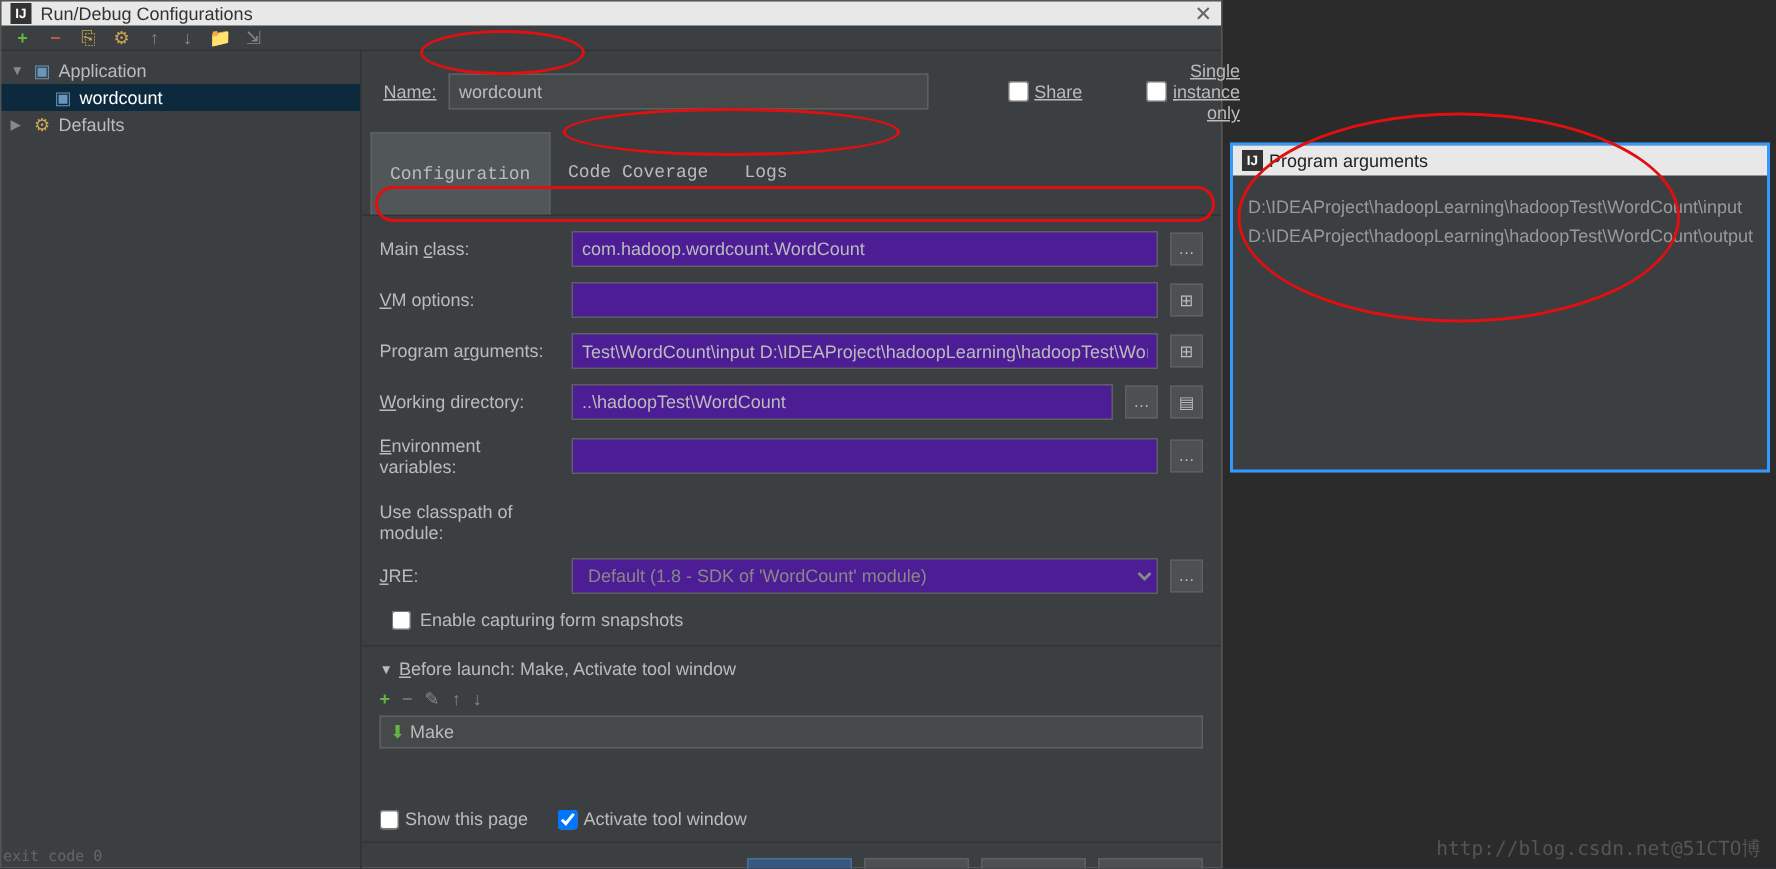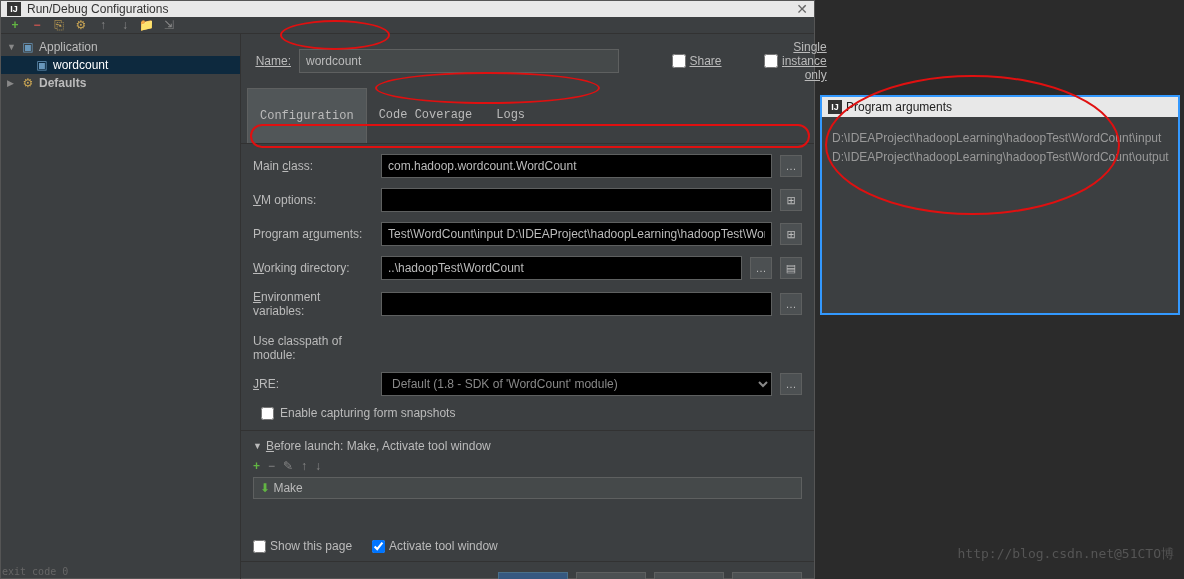--- a/index.html
+++ b/index.html
@@ -21,38 +21,38 @@
 .namerow label { width: 40px; text-align: right; text-decoration: underline; }
 .namerow input { flex: 0 0 320px; background: #45494a; border: 1px solid #5e6060; color: #bbb; padding: 3px 6px; height: 24px; }
 .namerow .chk { margin-left: auto; display: flex; align-items: center; gap: 4px; }
 .namerow .chk input { flex: none; width: 14px; height: 14px; }
 .tabs { display: flex; border-bottom: 1px solid #323232; padding-left: 6px; }
 .tab { padding: 20px 12px; color: #bbb; cursor: pointer; font-family: Liberation Mono, monospace; }
 .tab.active { background: #515658; border: 1px solid #5e6060; border-bottom: none; }
 .form { padding: 10px 12px; display: flex; flex-direction: column; gap: 10px; }
 .row { display: flex; align-items: center; gap: 8px; }
 .row label { width: 120px; }
-.row input[type=text], .row select { flex: 1; background: #000000; border: 1px solid #5e6060; color: #bbb; padding: 3px 6px; height: 24px; }
+.row input[type=text], .row select { flex: 1; background: #4c1d95; border: 1px solid #5e6060; color: #bbb; padding: 3px 6px; height: 24px; }
 .row .sq { width: 22px; height: 22px; background: #4c5052; border: 1px solid #5e6060; display: inline-flex; align-items: center; justify-content: center; cursor: pointer; color: #bbb; font-size: 11px; }
 .form .chkrow { display: flex; align-items: center; gap: 6px; padding-left: 8px; }
 .before { border-top: 1px solid #323232; padding: 8px 12px; }
 .before .hdr { display: flex; align-items: center; gap: 4px; margin-bottom: 6px; }
 .before .btnbar { display: flex; gap: 8px; margin-bottom: 4px; }
 .before .btnbar span { cursor: pointer; color: #888; }
 .before .makeitem { background: #45494a; border: 1px solid #5e6060; padding: 3px 6px; }
 .bottombar { margin-top: auto; border-top: 1px solid #323232; padding: 10px 12px; display: flex; align-items: center; gap: 16px; }
 .buttons { margin-left: auto; display: flex; gap: 8px; }
 .buttons button { min-width: 70px; height: 26px; background: #4c5052; border: 1px solid #5e6060; color: #bbb; cursor: pointer; }
 .buttons button.primary { background: #365880; border-color: #4a708b; color: #fff; }
 .buttons button.disabled { color: #777; }
 .popup { position: absolute; left: 820px; top: 95px; width: 360px; height: 220px; background: #3c3f41; border: 2px solid #3399ff; padding: 0; }
 .popup .phdr { background: #e8e8e8; color: #222; padding: 3px 6px; display: flex; align-items: center; gap: 4px; }
 .popup .phdr .ic { width: 14px; height: 14px; background: #333; color: #fff; font-size: 9px; display: inline-flex; align-items: center; justify-content: center; font-weight: bold; }
 .popup .pbody { padding: 12px 10px; font-family: "Consolas", monospace; font-size: 11px; color: #999; line-height: 1.5; white-space: pre; }
-.watermark { position: absolute; right: 10px; bottom: 16px; color: #555; font-size: 13px; font-family: monospace; }
+.watermark { position: absolute; right: 10px; bottom: 4px; color: #555; font-size: 13px; font-family: monospace; }
 .watermark2 { position: absolute; left: 2px; bottom: 2px; color: #666; font-size: 10px; font-family: monospace; }
 .anno { position: absolute; border: 2px solid #e01010; border-radius: 50%; pointer-events: none; }
 .underline { text-decoration: underline; }
 </style>
 </head>
 <body>
 
 <div class="dialog">
   <div class="titlebar">
     <span class="icon">IJ</span>
@@ -76,21 +76,21 @@
         <span class="node-icon" style="color:#6897bb;">▣</span>
         <span style="font-weight:normal;">Application</span>
       </div>
       <div class="tree-item child">
         <span class="node-icon" style="color:#6897bb;">▣</span>
         <span>wordcount</span>
       </div>
       <div class="tree-item">
         <span class="arrow">▶</span>
         <span class="node-icon" style="color:#c9a554;">⚙</span>
-        <span style="font-weight:bold;">Defaults</span>
+        <span style="font-weight:normal;">Defaults</span>
       </div>
     </div>
     <div class="maincol">
       <div class="namerow">
         <label><span class="underline">N</span>ame:</label>
         <input type="text" value="wordcount" style="">
         <label class="chk">
             <input type="checkbox" style="">
             <span>Share</span>
           </label>

